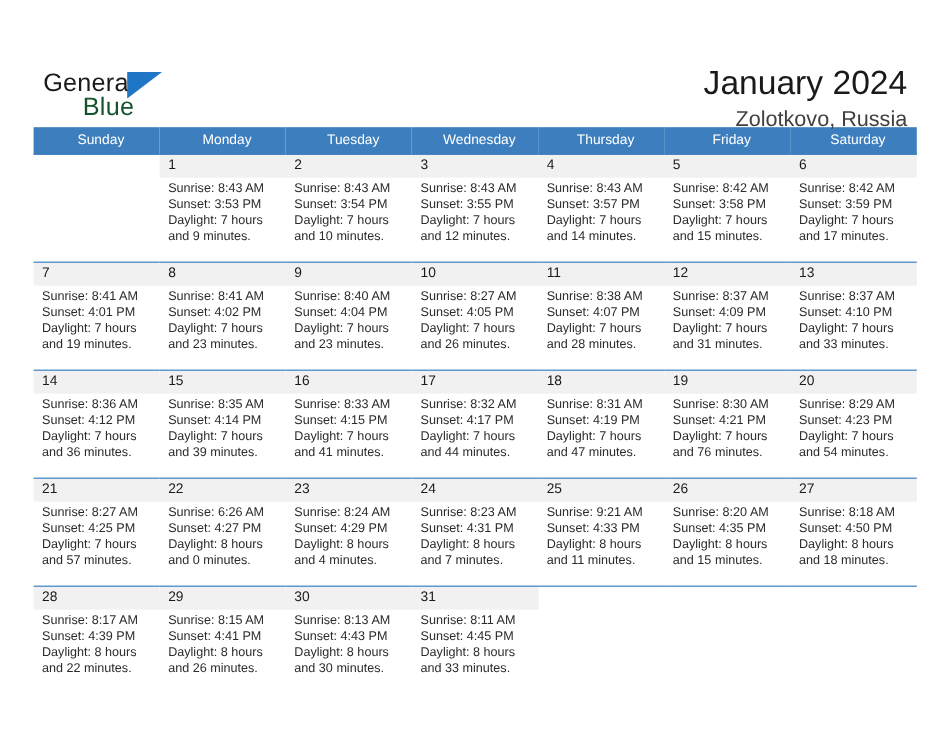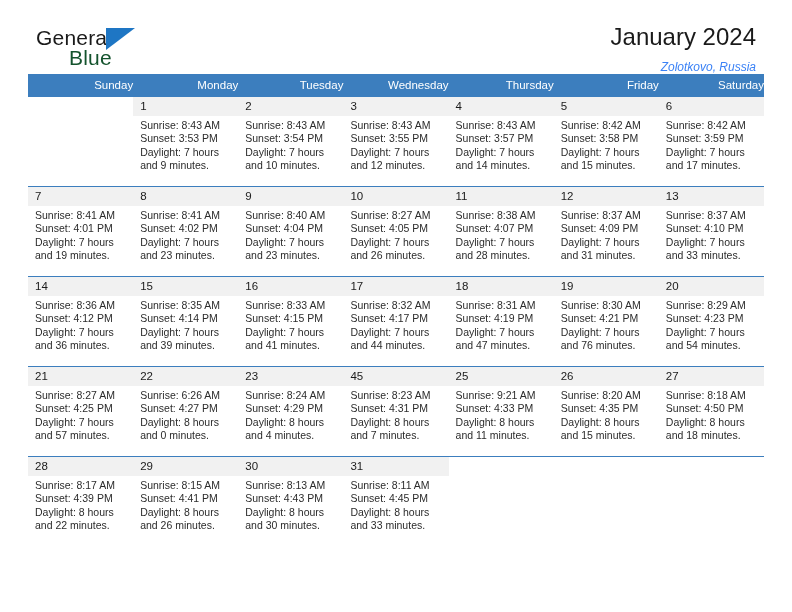--- a/index.html
+++ b/index.html
@@ -20,20 +20,21 @@
     width: 792px;
     height: 612px;
     box-sizing: border-box;
     padding: 0 28px;
   }
 
   
   .header {
     position: relative;
     height: 74px;
+    margin-top: 32px;
   }
 
   .logo {
     position: absolute;
     left: 8px;
     top: 26px;
     width: 230px;
     height: 52px;
   }
   .logo-general {
@@ -64,49 +65,48 @@
     border-bottom: 22px solid transparent;
   }
 
   .title-block {
     position: absolute;
     right: 8px;
     top: 20px;
     text-align: right;
   }
   .cal-title {
-    font-size: 24px;
+    font-size: 28px;
     font-weight: normal;
     color: #1a1a1a;
     line-height: 34px;
     white-space: nowrap;
   }
   .cal-subtitle {
-    font-size: 12px;
-    color: #3b82f6;
+    font-size: 18px;
+    color: #404040;
     line-height: 22px;
     margin-top: 2px;
     white-space: nowrap;
-    font-style: italic;
   }
 
   
   .calendar {
     width: 736px;
     border-collapse: collapse;
     table-layout: fixed;
   }
   .calendar col { width: 14.2857%; }
 
   thead th {
     background: #3c7ebe;
     color: #ffffff;
     font-size: 11.5px;
     font-weight: normal;
-    text-align: right;
+    text-align: center;
     padding: 5px 0 5px 7px;
     height: 11px;
     border: none;
   }
 
   tbody td {
     vertical-align: top;
     padding: 0;
     border: none;
     border-top: 1px solid #3c7ebe;
@@ -390,21 +390,21 @@
           <td class="">
             <div class="daynum">23</div>
             <div class="cell-lines">
               <div>Sunrise: 8:24 AM</div>
               <div>Sunset: 4:29 PM</div>
               <div>Daylight: 8 hours</div>
               <div>and 4 minutes.</div>
             </div>
           </td>
           <td class="">
-            <div class="daynum">45</div>
+            <div class="daynum">24</div>
             <div class="cell-lines">
               <div>Sunrise: 8:23 AM</div>
               <div>Sunset: 4:31 PM</div>
               <div>Daylight: 8 hours</div>
               <div>and 7 minutes.</div>
             </div>
           </td>
           <td class="">
             <div class="daynum">25</div>
             <div class="cell-lines">

